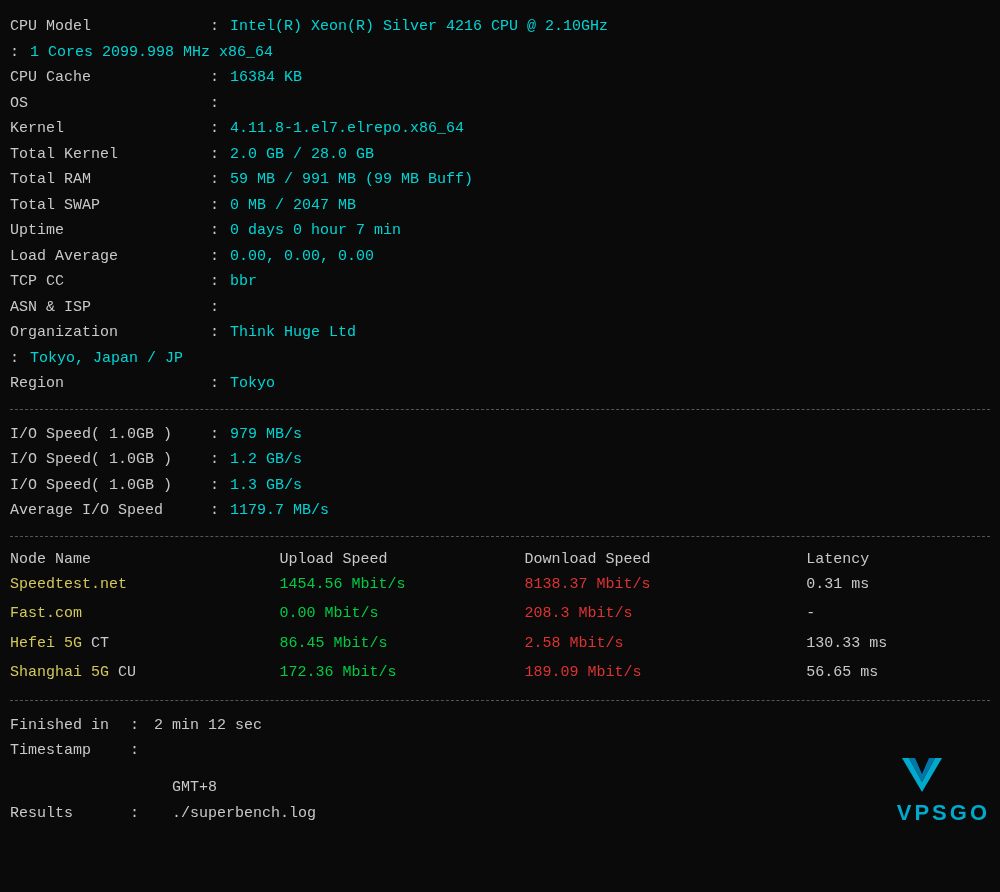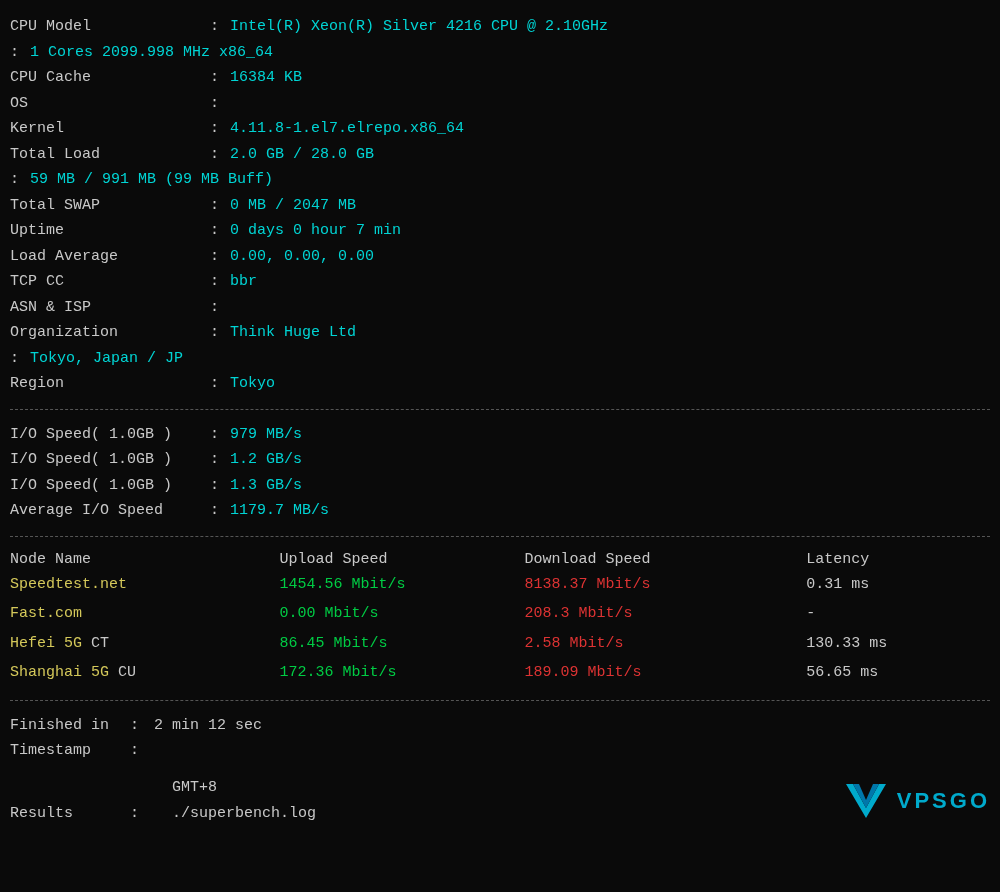--- a/index.html
+++ b/index.html
@@ -66,22 +66,21 @@
     }
     .logo-text {
       color: #00aacc;
       font-size: 22px;
       font-weight: bold;
       font-family: Arial, sans-serif;
       letter-spacing: 2px;
     }
     .logo-container {
       display: flex;
-      flex-direction: row;
-      align-items: center;
+      flex-direction: column;
     }
   </style>
 </head>
 <body>
 
 <div class="watermark">
   
 </div>
 
 <div class="section" id="system-section">
@@ -102,25 +101,26 @@
     <div class="row">
     <span class="label">OS</span>
     <span class="colon">:</span>
   </div>
     <div class="row">
     <span class="label">Kernel</span>
     <span class="colon">:</span>
     <span class="value-cyan">4.11.8-1.el7.elrepo.x86_64</span>
   </div>
     <div class="row">
-    <span class="label">Total Load</span>
+    <span class="label">Total Kernel</span>
     <span class="colon">:</span>
     <span class="value-cyan">2.0 GB / 28.0 GB</span>
   </div>
     <div class="row">
+    <span class="label">Total RAM</span>
     <span class="colon">:</span>
     <span class="value-cyan">59 MB / 991 MB (99 MB Buff)</span>
   </div>
     <div class="row">
     <span class="label">Total SWAP</span>
     <span class="colon">:</span>
     <span class="value-cyan">0 MB / 2047 MB</span>
   </div>
     <div class="row">
     <span class="label">Uptime</span>

